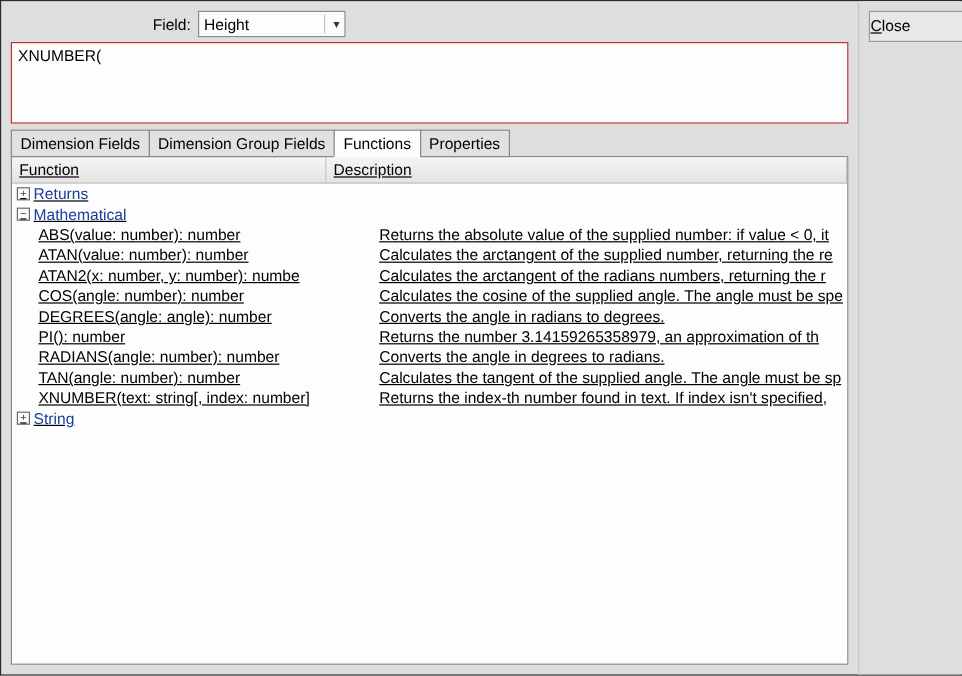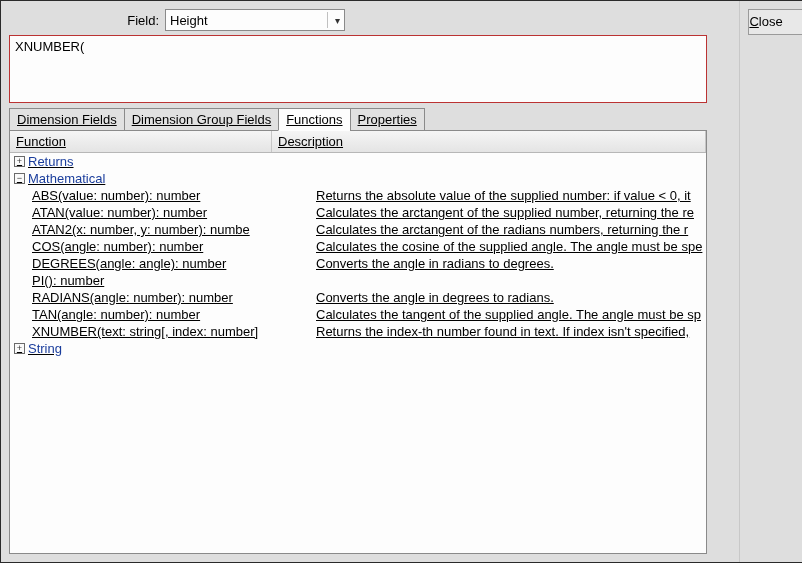--- a/index.html
+++ b/index.html
@@ -5,31 +5,31 @@
   * { box-sizing: border-box; font-family: "Segoe UI", Tahoma, sans-serif; font-size: 13px; }
   body { margin: 0; background: #4a4a4a; width: 802px; height: 563px; overflow: hidden; }
   .window { width: 802px; height: 563px; display: flex; flex-direction: column; border: 1px solid #2a2a2a; }
   .titlebar { height: 26px; background: #3a3a3a; color: #eee; display: flex; align-items: center; padding: 0 4px; }
   .titlebar .app-icon { width: 16px; height: 16px; margin: 0 6px 0 4px; background: #b22; border: 1px solid #fff; position: relative; }
   .titlebar .app-icon::before, .titlebar .app-icon::after { content:""; position:absolute; background:#fff; }
   .titlebar .app-icon::before { left:7px; top:0; width:1px; height:100%; }
   .titlebar .app-icon::after  { top:7px; left:0; height:1px; width:100%; }
   .titlebar .title { flex: 1; }
   .titlebar .sys-btn { width: 26px; height: 20px; display:flex; align-items:center; justify-content:center; color:#ddd; cursor:pointer; }
-  .client { flex:1; display:flex; background:#dedede;gap:24px; }
+  .client { flex:1; display:flex; background:#dedede; }
   .left-pane { flex:1; padding: 8px; display:flex; flex-direction:column; }
   .right-pane { width:118px; background:#dedede; padding: 8px 8px; border-left:1px solid #c8c8c8; }
   .close-btn { width:102px; height:26px; background:#e8e8e8; border:1px solid #9a9a9a; cursor:pointer; line-height:24px; }
   .field-row { display:flex; align-items:center; gap:6px; margin-bottom:4px; }
   .field-row label { width:150px; text-align:right; }
-  .combo { width: 180px; height:22px; border:1px solid #8a8a8a; background:#fdfdfd; display:flex; align-items:center; padding:0 4px; justify-content:space-between; cursor:pointer; position:relative; }
+  .combo { width: 123px; height:22px; border:1px solid #8a8a8a; background:#fdfdfd; display:flex; align-items:center; padding:0 4px; justify-content:space-between; cursor:pointer; position:relative; }
   .combo .arrow { font-size:10px; color:#333; }
   .combo-line { position:absolute; right:16px; top:2px; bottom:2px; width:1px; background:#c0c0c0; }
   .expr-box { height:68px; border:1px solid #b33; background:#fdfdfd; padding:3px 5px; outline:none; resize:none; font-family: inherit; }
-  .tabstrip { display:flex; margin-top:4px;text-decoration:underline; }
+  .tabstrip { display:flex; margin-top:4px; }
   .tab { border:1px solid #8a8a8a; background:#e1e1e1; padding:3px 7px; cursor:pointer; margin-right:-1px; position:relative; top:1px; }
   .tab.active { background:#fdfdfd; border-bottom:1px solid #fdfdfd; }
   .grid-wrap { flex:1; border:1px solid #8a8a8a; background:#fdfdfd; overflow:hidden; display:flex; flex-direction:column;text-decoration:underline; }
   .grid-head { display:flex; background: linear-gradient(#f5f5f5,#e4e4e4); border-bottom:1px solid #b7b7b7; }
   .grid-head .col { padding:3px 6px; border-right:1px solid #c6c6c6; }
   .col-fn { width: 262px; }
   .col-desc { flex:1; }
   .grid-body { flex:1; overflow:hidden; }
   .grid-row { display:flex; white-space:nowrap; }
   .grid-row .cell-fn { width: 262px; padding:1px 4px 1px 4px; overflow:hidden; text-overflow:clip; }
@@ -99,20 +99,21 @@
           <div class="grid-row">
             <div class="cell-fn"><span class="indent"></span><span>COS(angle: number): number</span></div>
             <div class="cell-desc">Calculates the cosine of the supplied angle. The angle must be spe</div>
           </div>
           <div class="grid-row">
             <div class="cell-fn"><span class="indent"></span><span>DEGREES(angle: angle): number</span></div>
             <div class="cell-desc">Converts the angle in radians to degrees.</div>
           </div>
           <div class="grid-row">
             <div class="cell-fn"><span class="indent"></span><span>PI(): number</span></div>
+            <div class="cell-desc">Returns the number 3.14159265358979, an approximation of th</div>
           </div>
           <div class="grid-row">
             <div class="cell-fn"><span class="indent"></span><span>RADIANS(angle: number): number</span></div>
             <div class="cell-desc">Converts the angle in degrees to radians.</div>
           </div>
           <div class="grid-row">
             <div class="cell-fn"><span class="indent"></span><span>TAN(angle: number): number</span></div>
             <div class="cell-desc">Calculates the tangent of the supplied angle. The angle must be sp</div>
           </div>
           <div class="grid-row">

